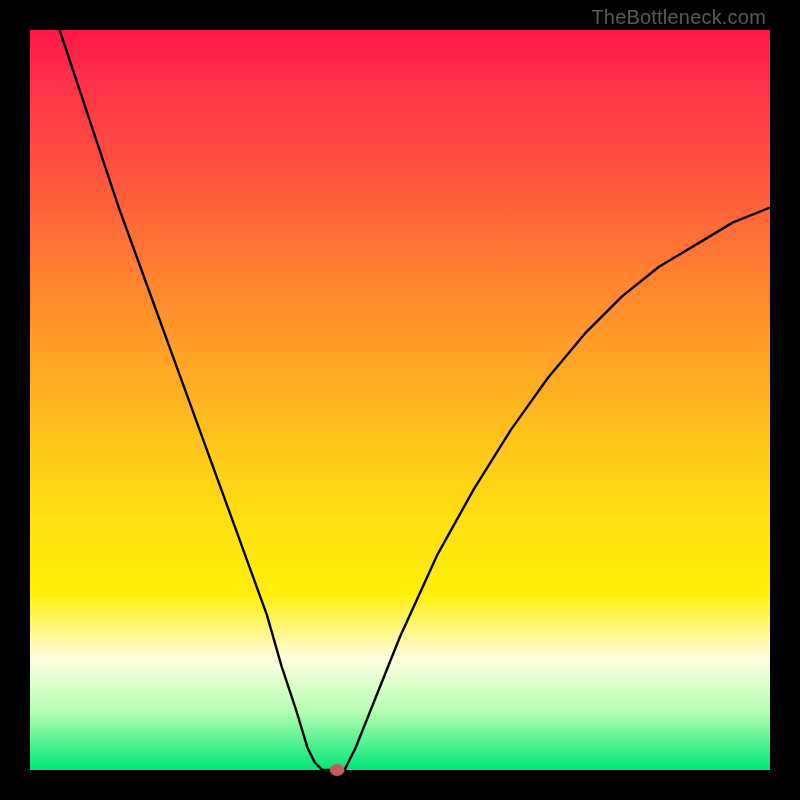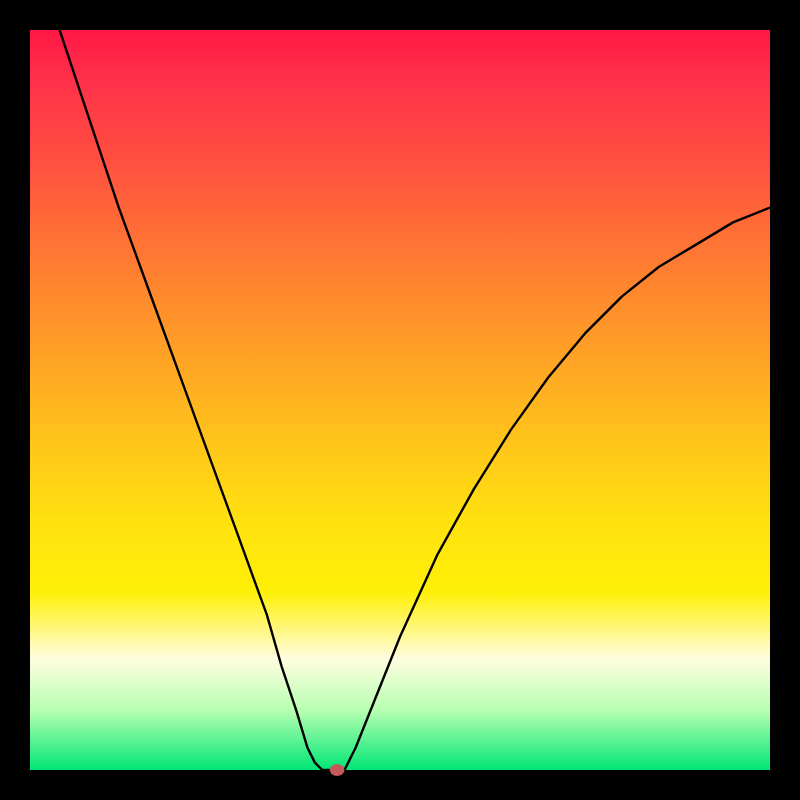--- a/index.html
+++ b/index.html
@@ -56,20 +56,21 @@
     top: 0;
     width: 740px;
     height: 740px;
     overflow: visible;
   }
 </style>
 </head>
 <body>
 
 <div class="frame">
+  <div class="watermark">TheBottleneck.com</div>
 
   <div class="plot-area">
     <svg class="curve-layer" viewBox="0 0 740 740" preserveAspectRatio="none">
       <path d="M 29.60 0.00 L 59.20 88.80 L 88.80 177.60 L 118.40 259.00 L 148.00 340.40 L 177.60 421.80 L 207.20 503.20 L 236.80 584.60 L 251.60 636.40 L 266.40 680.80 L 277.50 717.80 L 284.90 732.60 L 292.30 740.00 L 292.30 740.00 L 303.40 740.00 L 314.50 740.00 L 314.50 740.00 L 325.60 717.80 L 340.40 680.80 L 370.00 606.80 L 407.00 525.40 L 444.00 458.80 L 481.00 399.60 L 518.00 347.80 L 555.00 303.40 L 592.00 266.40 L 629.00 236.80 L 666.00 214.60 L 703.00 192.40 L 740.00 177.60 " fill="none" stroke="#000000" stroke-width="2.4" stroke-linejoin="round" stroke-linecap="round"></path>
       <ellipse cx="307.10" cy="740.00" rx="7.40" ry="5.92" fill="#c45a5a" stroke="none"></ellipse>
     </svg>
   </div>
 </div>
 
 </body></html>

